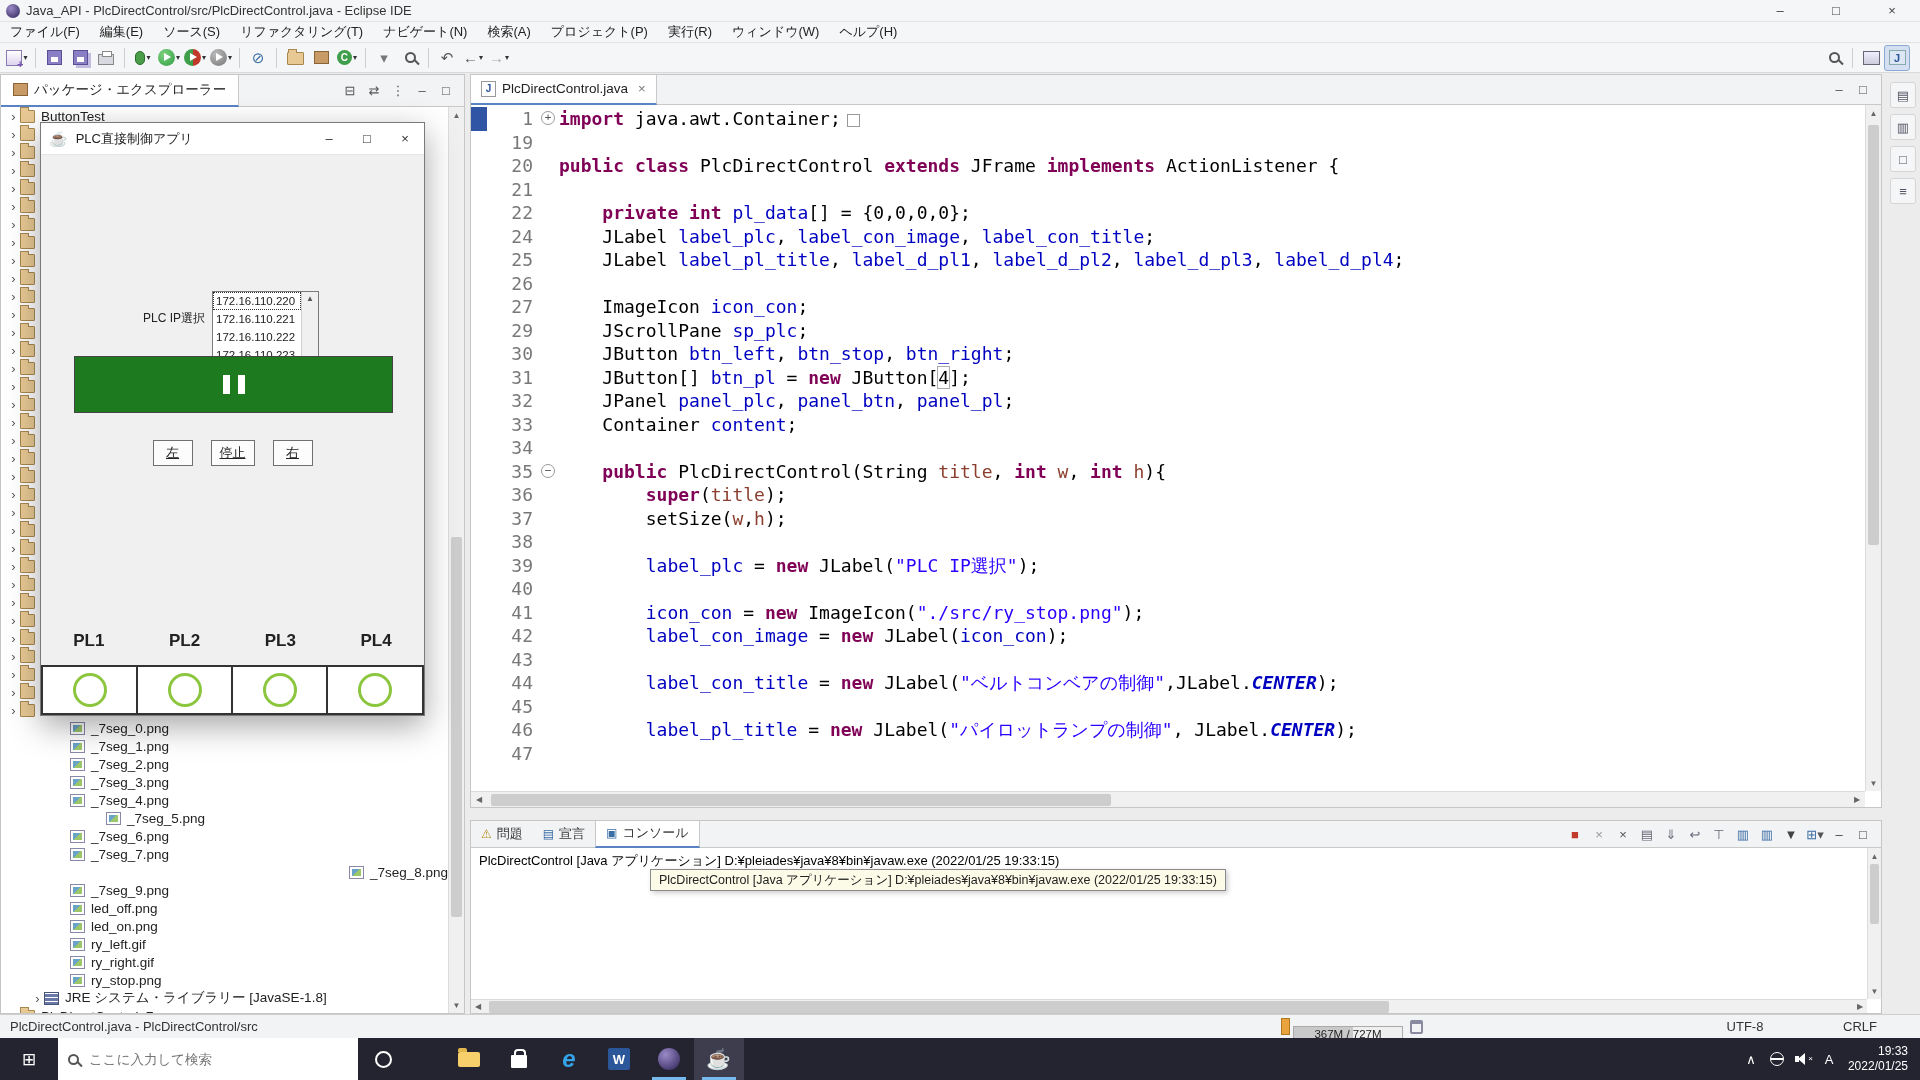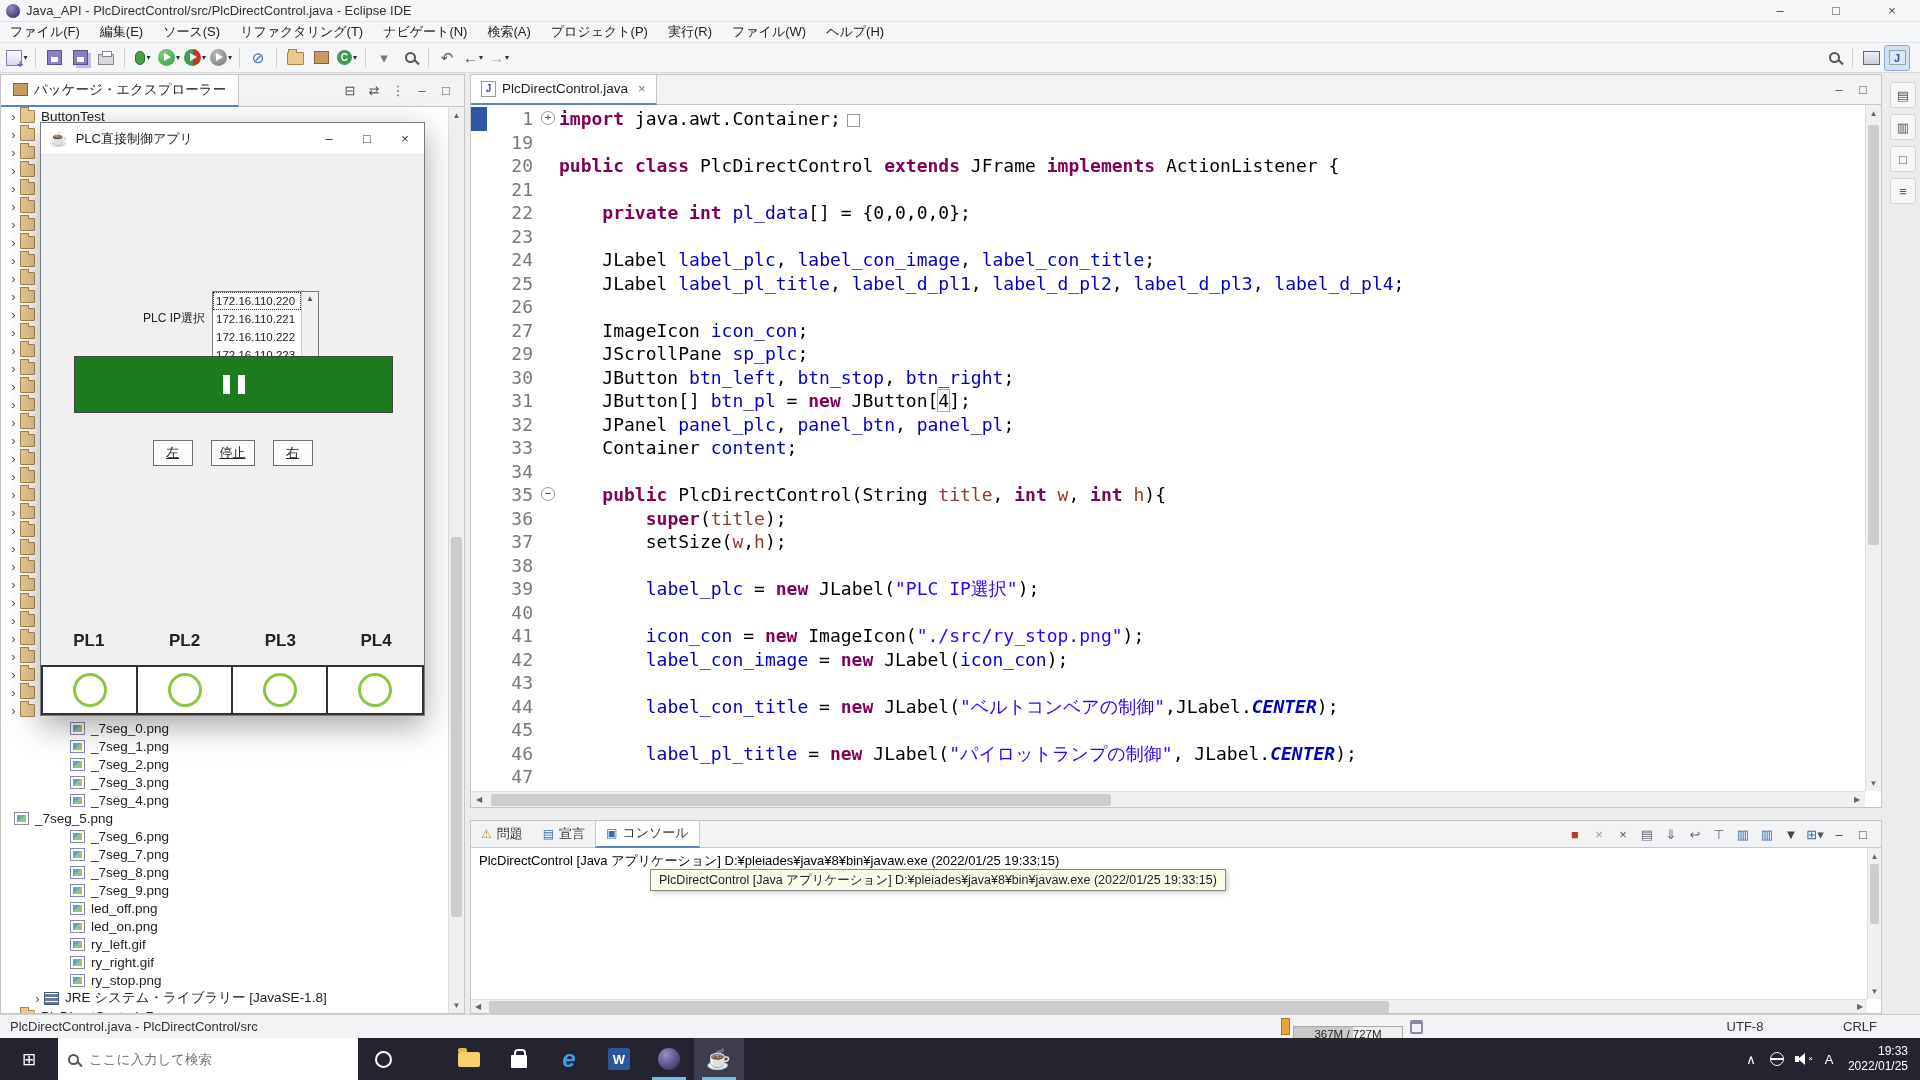--- a/index.html
+++ b/index.html
@@ -190,21 +190,21 @@
 </div>
 <div id="menubar">
     <span class="mi">ファイル(F)</span>
     <span class="mi">編集(E)</span>
     <span class="mi">ソース(S)</span>
     <span class="mi">リファクタリング(T)</span>
     <span class="mi">ナビゲート(N)</span>
     <span class="mi">検索(A)</span>
     <span class="mi">プロジェクト(P)</span>
     <span class="mi">実行(R)</span>
-    <span class="mi">ファイル(W)</span>
+    <span class="mi">ウィンドウ(W)</span>
     <span class="mi">ヘルプ(H)</span>
   </div>
 <div id="toolbar">
   <div id="tb-main">
       <div class="tbi">
         <span class="gi-new"></span>
         <span class="dd">▾</span>
       </div>
       <div class="tsep"></div>
       <div class="tbi">
@@ -495,36 +495,36 @@
       <div class="trow" style="padding-left: 56px;">
         <span class="tar"></span>
         <span class="ic ic-img"></span>
         <span>_7seg_3.png</span>
       </div>
       <div class="trow" style="padding-left: 56px;">
         <span class="tar"></span>
         <span class="ic ic-img"></span>
         <span>_7seg_4.png</span>
       </div>
-      <div class="trow" style="">
+      <div class="trow" style="padding-left: 56px; margin-left: 36px;">
         <span class="tar"></span>
         <span class="ic ic-img"></span>
         <span>_7seg_5.png</span>
       </div>
       <div class="trow" style="padding-left: 56px;">
         <span class="tar"></span>
         <span class="ic ic-img"></span>
         <span>_7seg_6.png</span>
       </div>
       <div class="trow" style="padding-left: 56px;">
         <span class="tar"></span>
         <span class="ic ic-img"></span>
         <span>_7seg_7.png</span>
       </div>
-      <div class="trow" style="padding-left: 56px;">
+      <div class="trow" style="padding-left: 56px; justify-content: flex-end;">
         <span class="tar"></span>
         <span class="ic ic-img"></span>
         <span>_7seg_8.png</span>
       </div>
       <div class="trow" style="padding-left: 56px;">
         <span class="tar"></span>
         <span class="ic ic-img"></span>
         <span>_7seg_9.png</span>
       </div>
       <div class="trow" style="padding-left: 56px;">
@@ -612,26 +612,20 @@
           <span class="rul"></span>
           <span class="ln">21</span>
           <span class="fld"></span>
           <span class="ct"></span>
         </div>
         <div class="cl">
           <span class="rul"></span>
           <span class="ln">22</span>
           <span class="fld"></span>
           <span class="ct"><span class="t-d">    </span><span class="t-k">private</span><span class="t-d"> </span><span class="t-k">int</span><span class="t-d"> </span><span class="t-f">pl_data</span><span class="t-d">[] = {0,0,0,0};</span></span>
-        </div>
-        <div class="cl">
-          <span class="rul"></span>
-          <span class="ln">23</span>
-          <span class="fld"></span>
-          <span class="ct"></span>
         </div>
         <div class="cl">
           <span class="rul"></span>
           <span class="ln">24</span>
           <span class="fld"></span>
           <span class="ct"><span class="t-d">    JLabel </span><span class="t-f">label_plc</span><span class="t-d">, </span><span class="t-f">label_con_image</span><span class="t-d">, </span><span class="t-f">label_con_title</span><span class="t-d">;</span></span>
         </div>
         <div class="cl">
           <span class="rul"></span>
           <span class="ln">25</span>

